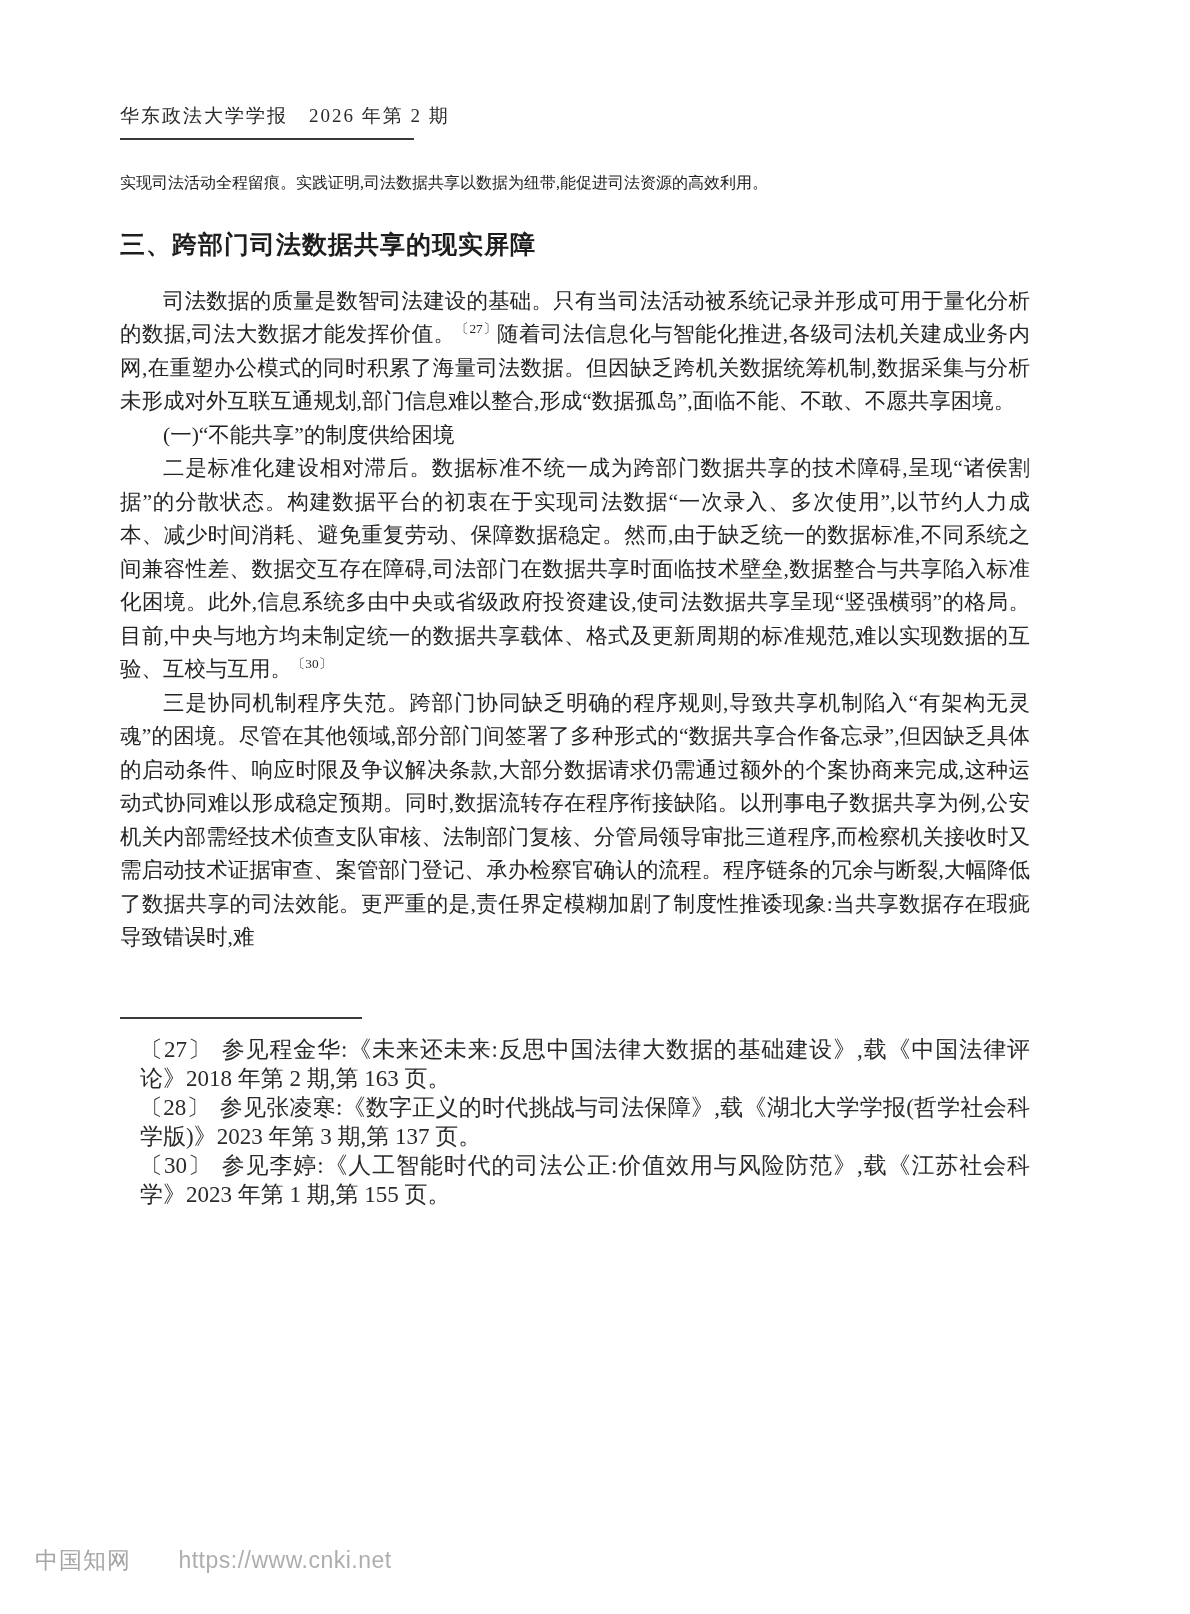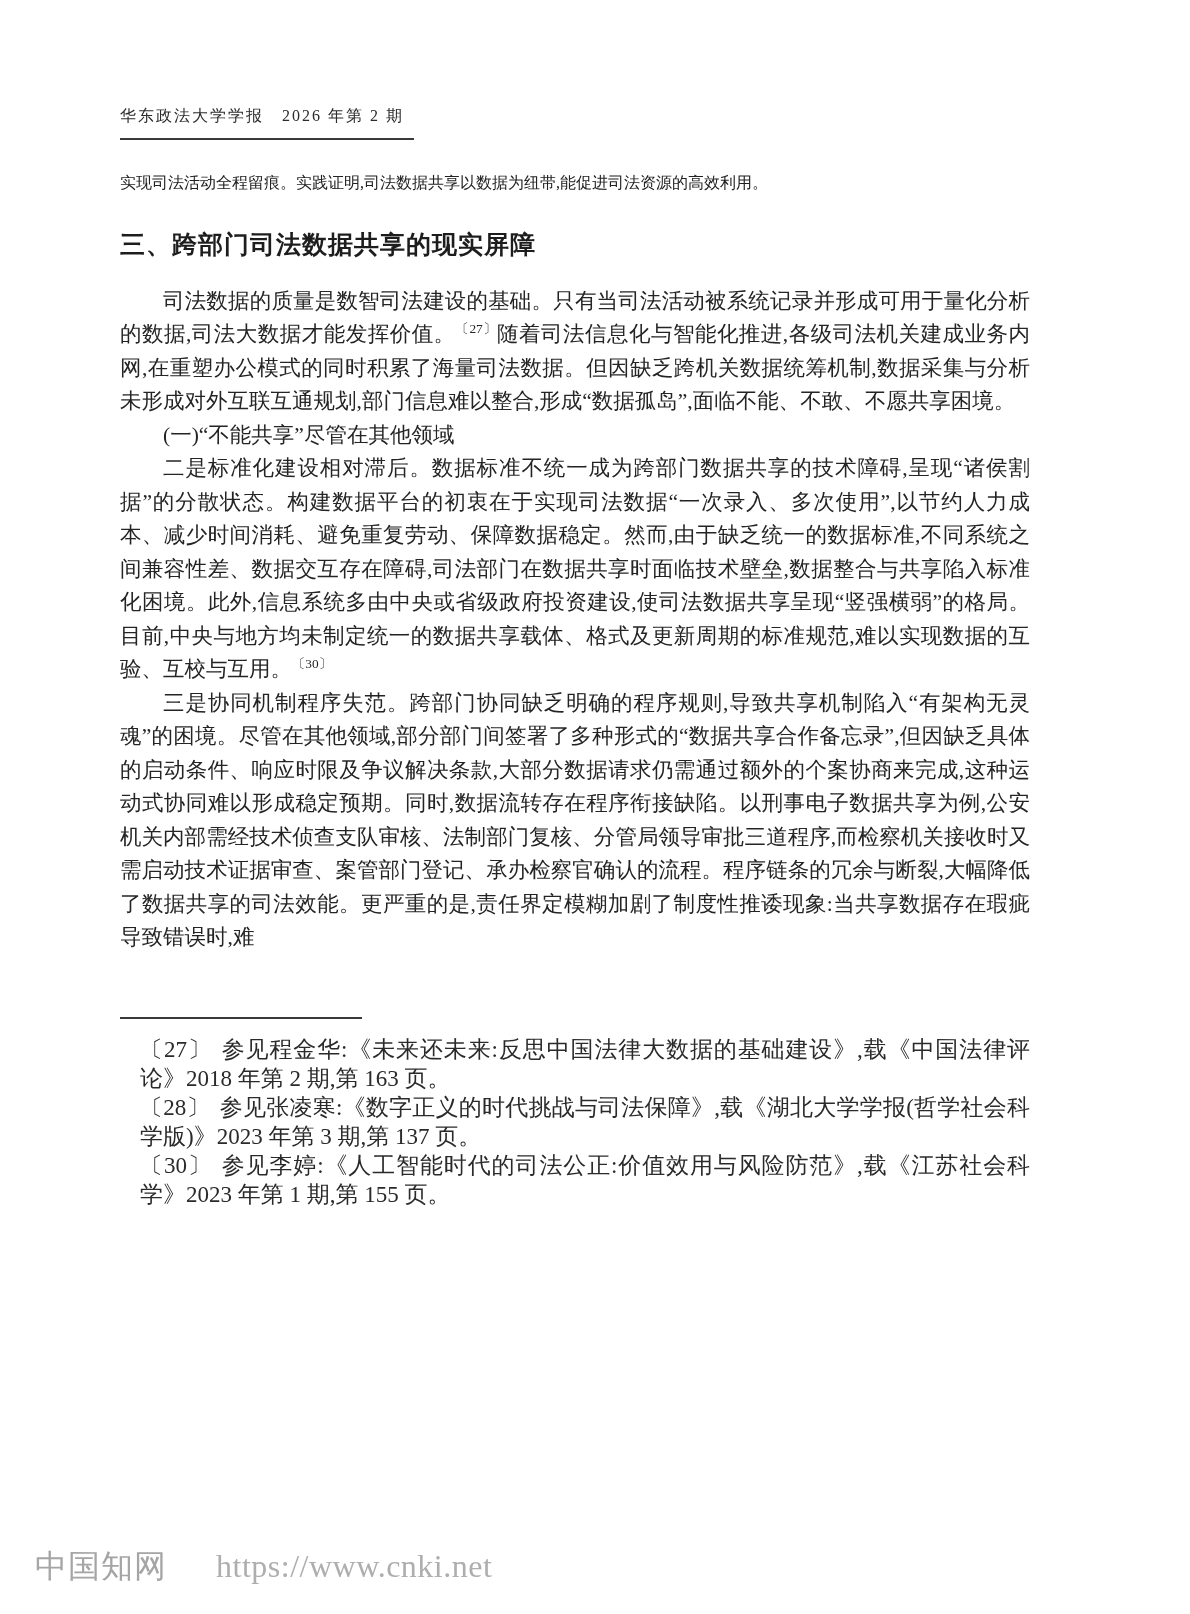--- a/index.html
+++ b/index.html
@@ -13,21 +13,21 @@
     overflow:hidden;
     margin:0 auto;
   }
   .content {
     position:absolute;
     left:120px; top:0;
     width:910px;
   }
   .journal-header {
     padding-top:102px;
-    font-size:16px;
+    font-size:19px;
     line-height:27px;
     letter-spacing:2px;
     color:#2b2b2b;
     white-space:pre;
   }
   .header-rule {
     width:294px; height:2px;
     background:#3a3a3a;
     margin-top:9px;
   }
@@ -73,22 +73,22 @@
     line-height:29px;
     padding-left:20px;
     text-align:justify;
     word-break:break-all;
     color:#2a2a2a;
   }
   .footnote .fn-label { margin-right:10px; }
   .watermark {
     position:absolute;
     left:35px; top:1545px;
-    font-family:Liberation Serif, serif;
-    font-size:32px;
+    font-family:Liberation Sans, sans-serif;
+    font-size:23px;
     color:#a5a5a5;
     letter-spacing:1px;
   }
   .watermark .wm-url {
     margin-left:40px;
     color:#aeaeae;
     letter-spacing:0.5px;
   }
 </style>
 </head>
@@ -99,21 +99,21 @@
 
     <div class="journal-header">华东政法大学学报　2026 年第 2 期</div>
     <div class="header-rule"></div>
 
     <p class="intro">实现司法活动全程留痕。实践证明,司法数据共享以数据为纽带,能促进司法资源的高效利用。</p>
 
     <h2 class="section-heading">三、跨部门司法数据共享的现实屏障</h2>
 
     <div class="paragraphs">
         <p class="para">司法数据的质量是数智司法建设的基础。只有当司法活动被系统记录并形成可用于量化分析的数据,司法大数据才能发挥价值。<sup class="fnref">〔27〕</sup>随着司法信息化与智能化推进,各级司法机关建成业务内网,在重塑办公模式的同时积累了海量司法数据。但因缺乏跨机关数据统筹机制,数据采集与分析未形成对外互联互通规划,部门信息难以整合,形成“数据孤岛”,面临不能、不敢、不愿共享困境。</p>
-        <p class="para subheading">(一)“不能共享”尽管在其他领域</p>
+        <p class="para subheading">(一)“不能共享”的制度供给困境</p>
         <p class="para">二是标准化建设相对滞后。数据标准不统一成为跨部门数据共享的技术障碍,呈现“诸侯割据”的分散状态。构建数据平台的初衷在于实现司法数据“一次录入、多次使用”,以节约人力成本、减少时间消耗、避免重复劳动、保障数据稳定。然而,由于缺乏统一的数据标准,不同系统之间兼容性差、数据交互存在障碍,司法部门在数据共享时面临技术壁垒,数据整合与共享陷入标准化困境。此外,信息系统多由中央或省级政府投资建设,使司法数据共享呈现“竖强横弱”的格局。目前,中央与地方均未制定统一的数据共享载体、格式及更新周期的标准规范,难以实现数据的互验、互校与互用。<sup class="fnref">〔30〕</sup></p>
         <p class="para">三是协同机制程序失范。跨部门协同缺乏明确的程序规则,导致共享机制陷入“有架构无灵魂”的困境。尽管在其他领域,部分部门间签署了多种形式的“数据共享合作备忘录”,但因缺乏具体的启动条件、响应时限及争议解决条款,大部分数据请求仍需通过额外的个案协商来完成,这种运动式协同难以形成稳定预期。同时,数据流转存在程序衔接缺陷。以刑事电子数据共享为例,公安机关内部需经技术侦查支队审核、法制部门复核、分管局领导审批三道程序,而检察机关接收时又需启动技术证据审查、案管部门登记、承办检察官确认的流程。程序链条的冗余与断裂,大幅降低了数据共享的司法效能。更严重的是,责任界定模糊加剧了制度性推诿现象:当共享数据存在瑕疵导致错误时,难</p>
       </div>
 
     <div class="footnote-rule"></div>
 
     <div class="footnotes">
         <div class="footnote"><span class="fn-label">〔27〕</span><span>参见程金华:《未来还未来:反思中国法律大数据的基础建设》,载《中国法律评论》2018 年第 2 期,第 163 页。</span></div>
         <div class="footnote"><span class="fn-label">〔28〕</span><span>参见张凌寒:《数字正义的时代挑战与司法保障》,载《湖北大学学报(哲学社会科学版)》2023 年第 3 期,第 137 页。</span></div>
         <div class="footnote"><span class="fn-label">〔30〕</span><span>参见李婷:《人工智能时代的司法公正:价值效用与风险防范》,载《江苏社会科学》2023 年第 1 期,第 155 页。</span></div>

